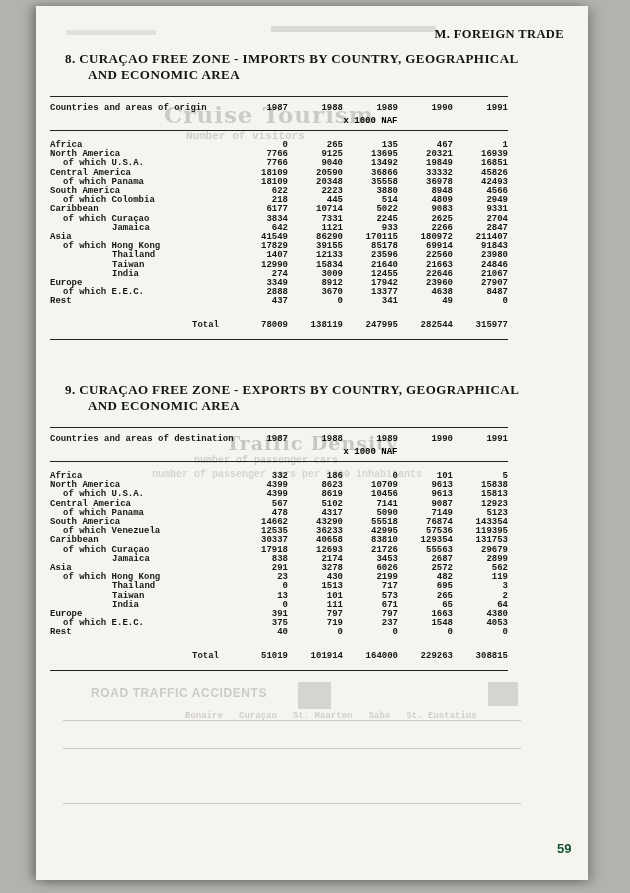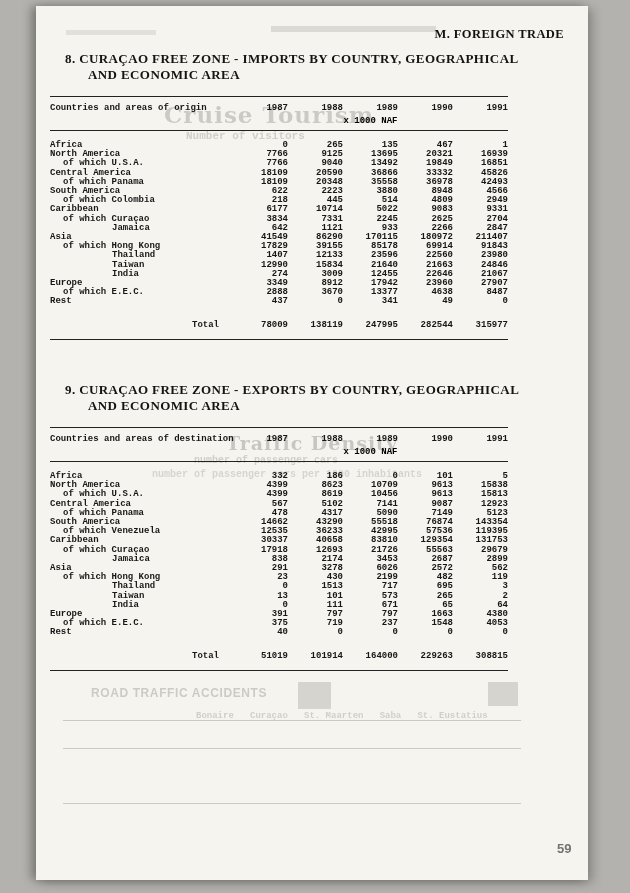--- a/index.html
+++ b/index.html
@@ -8,21 +8,21 @@
   #page{position:absolute;left:36px;top:6px;width:552px;height:874px;background:#f6f4ee;
         box-shadow:-5px 0 9px rgba(0,0,0,.30), 5px 3px 10px rgba(0,0,0,.22);}
   
   .ghost{position:absolute;color:#8f8d87;z-index:1;white-space:pre;}
   #g1{left:128px;top:95px;font:700 23px "DejaVu Serif",serif;letter-spacing:1px;opacity:.40;}
   #g2{left:150px;top:124px;font:700 11px "Liberation Mono",monospace;opacity:.36;}
   #g3{left:190px;top:426px;font:700 19px "DejaVu Serif",serif;letter-spacing:1px;opacity:.44;}
   #g4{left:158px;top:449px;font:700 10px "Liberation Mono",monospace;opacity:.36;}
   #g5{left:116px;top:463px;font:700 10px "Liberation Mono",monospace;opacity:.30;}
   #g6{left:55px;top:680px;font:700 12px "Liberation Sans",sans-serif;letter-spacing:.6px;opacity:.40;}
-  #g7{left:112px;top:705px;font:700 9px "Liberation Mono",monospace;opacity:.36;padding-left:48px;}
+  #g7{left:101px;top:705px;font:700 9px "Liberation Mono",monospace;opacity:.36;padding-left:48px;}
   .faint-rule{position:absolute;left:27px;width:458px;border-top:1px solid #97958f;opacity:.45;z-index:1;}
   #fr1{top:714px;} #fr2{top:742px;} #fr3{top:797px;}
   .ghost-block{position:absolute;background:#aeaca6;z-index:1;}
   #gb1{left:262px;top:676px;width:33px;height:27px;opacity:.45;}
   #gb2{left:452px;top:676px;width:30px;height:24px;opacity:.45;}
   #gb3{left:235px;top:20px;width:165px;height:6px;opacity:.16;background:#55544f;}
   #gb4{left:30px;top:24px;width:90px;height:5px;opacity:.12;background:#55544f;}
   
   .content{position:absolute;z-index:2;}
   #hdr{top:21px;right:24px;font:700 12.5px "Liberation Serif",serif;letter-spacing:.4px;color:#121212;margin-left:36px;}
@@ -39,21 +39,21 @@
   .thead{margin-top:5px;font:700 9px "Liberation Mono",monospace;line-height:12px;}
   .unit-row{display:grid;grid-template-columns:183px 275px;}
   .unit{grid-column:2;text-align:center;font:700 9px "Liberation Mono",monospace;line-height:14px;padding-bottom:2px;}
   .tbody{padding-top:10px;}
   .tbody .trow{font:700 9px "Liberation Mono",monospace;line-height:9.2px;}
   .ind-1 .t-label{padding-left:13px;}
   .ind-2 .t-label{padding-left:62px;}
   .total-row{margin-top:13px;font:700 9px "Liberation Mono",monospace;line-height:10px;}
   .total-label{text-align:right;padding-right:14px;}
   .rule-bottom{margin-top:9px;}
-  #pageno{left:521px;top:835px;font:700 13px "Liberation Sans",sans-serif;color:#737373;}
+  #pageno{left:521px;top:835px;font:700 13px "Liberation Sans",sans-serif;color:#14532d;}
 </style>
 </head>
 <body>
 
 <div id="screen">
   <div id="page">
 
     <span class="ghost" id="g1">Cruise Tourism</span>
     <span class="ghost" id="g2">Number of visitors</span>
     <span class="ghost" id="g3">Traffic Density</span>

